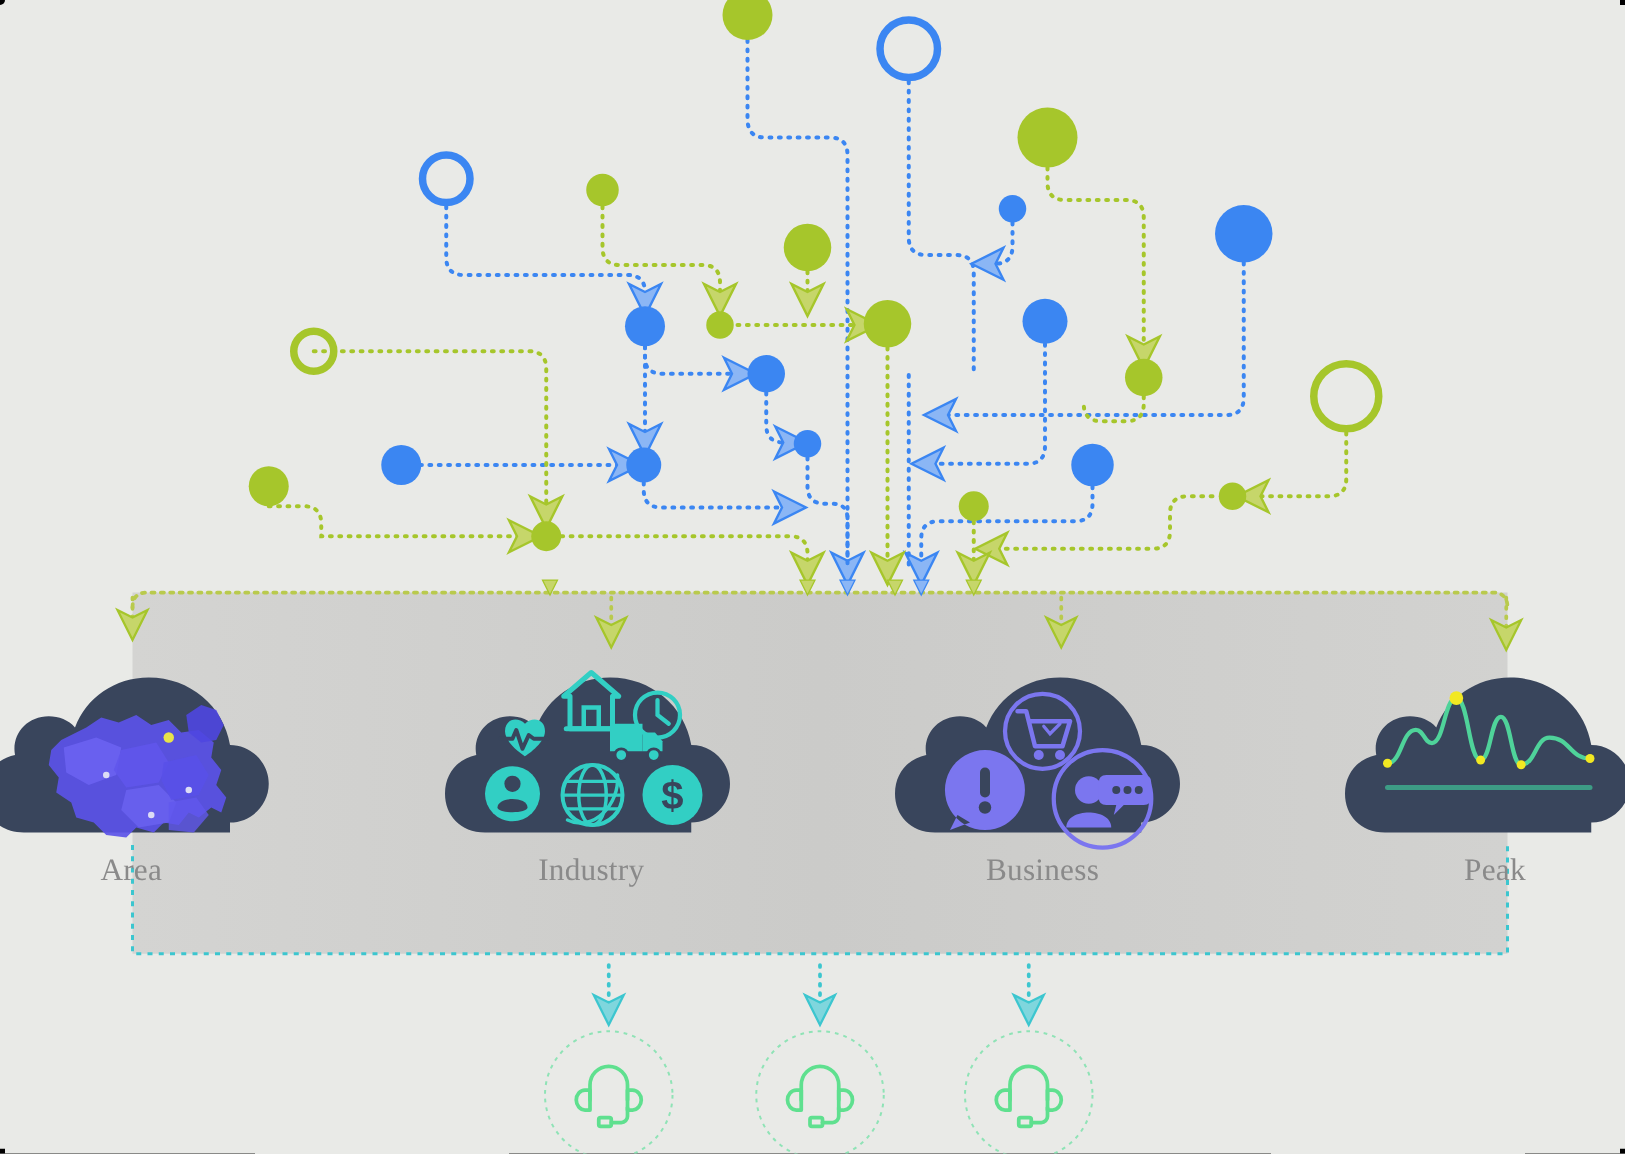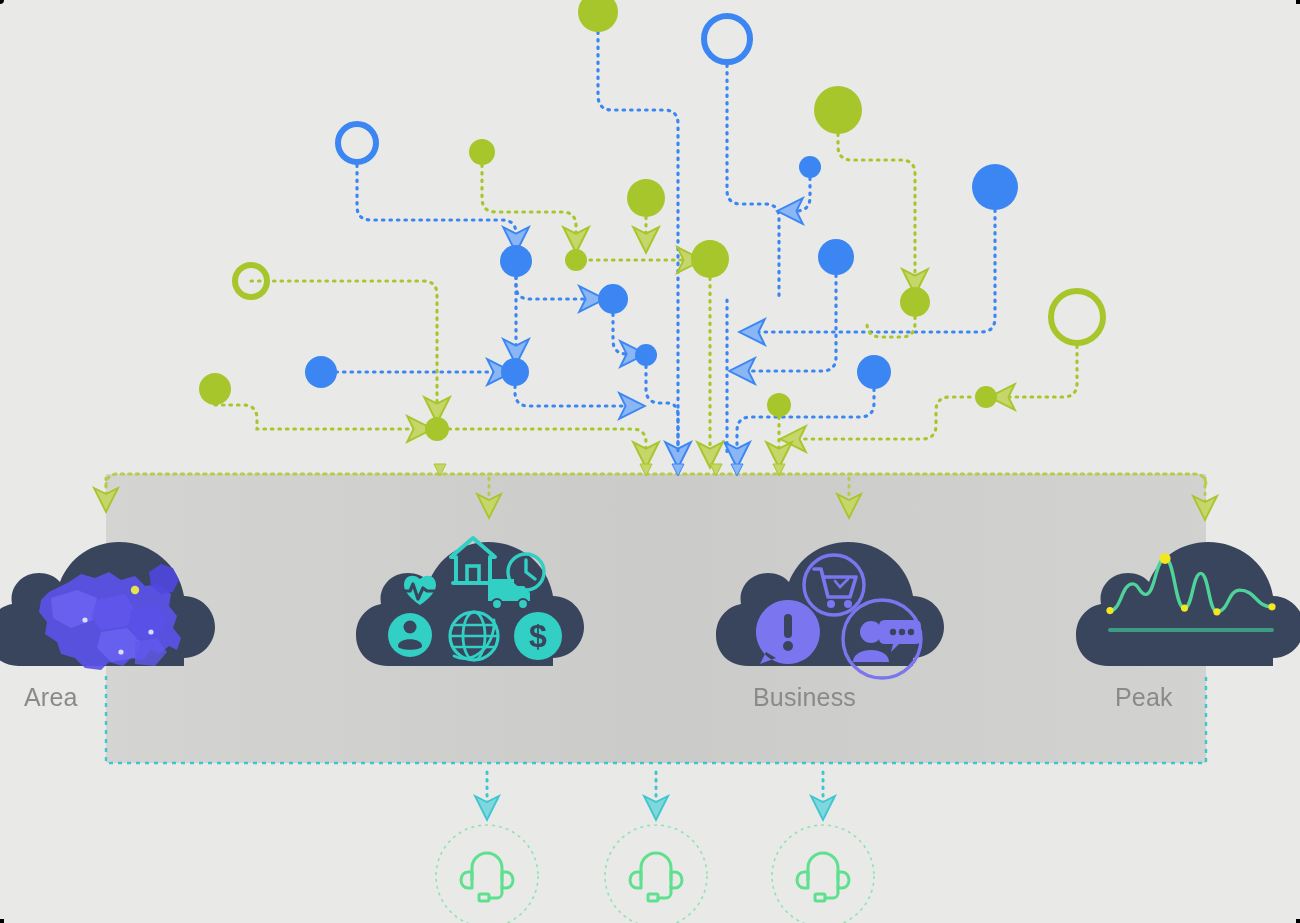--- a/index.html
+++ b/index.html
@@ -9,26 +9,25 @@
     position:relative;
     width:1300px;height:923px;
     background:#e9eae7;
     overflow:hidden;
   }
   #svg-root{position:absolute;left:0;top:0;width:1300px;height:923px;}
   .cloud-label{
     position:absolute;
     color:#8a8a8a;
     font-size:25px;
-    font-family:Liberation Sans, sans-serif;
-    text-align:left;
+    font-family:Liberation Serif, serif;
+    text-align:center;
     white-space:nowrap;
     letter-spacing:0.2px;
     user-select:none;
-    margin-left:24px;
   }
   .corner-dark{
     position:absolute;
     background:#000;
     pointer-events:none;
   }
 </style>
 </head>
 <body>
 
@@ -305,20 +304,21 @@
             <path d="M9,22 L5,22 A7,8 0 0 0 5,38 L9,38 Z"></path>
             <path d="M39,22 L43,22 A7,8 0 0 1 43,38 L39,38 Z"></path>
             <path d="M39,36 L39,43 A5,5 0 0 1 34,48 L26,48"></path>
             <rect x="16" y="44" width="10" height="7" rx="1.5"></rect>
           </g>
         </g>
       </g>
   </svg>
 
   <div class="cloud-label" style="left:0px;   top:683px; width:210px;">Area</div>
+  <div class="cloud-label" style="left:368px; top:683px; width:210px;">Industry</div>
   <div class="cloud-label" style="left:1091px;top:683px; width:210px;">Peak</div>
   <div class="cloud-label" style="left:729px; top:683px; width:210px;">Business</div>
 
   <div class="corner-dark" style="left:0;top:0;width:4px;height:4px;border-radius:0 0 4px 0;"></div>
   <div class="corner-dark" style="right:0;top:0;width:4px;height:4px;"></div>
   <div class="corner-dark" style="left:0;bottom:0;width:4px;height:4px;"></div>
   <div class="corner-dark" style="right:0;bottom:0;width:4px;height:4px;"></div>
 </div>
 
 </body></html>

